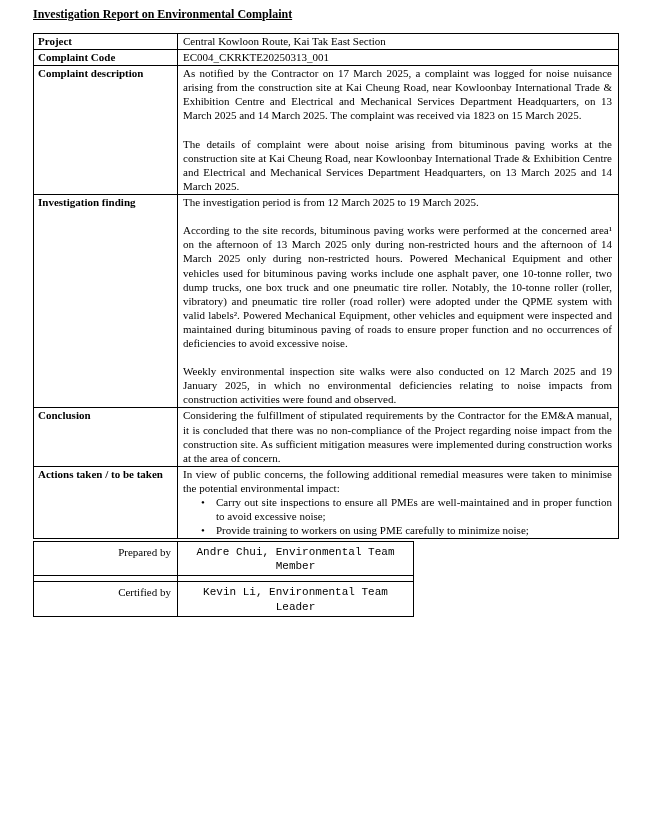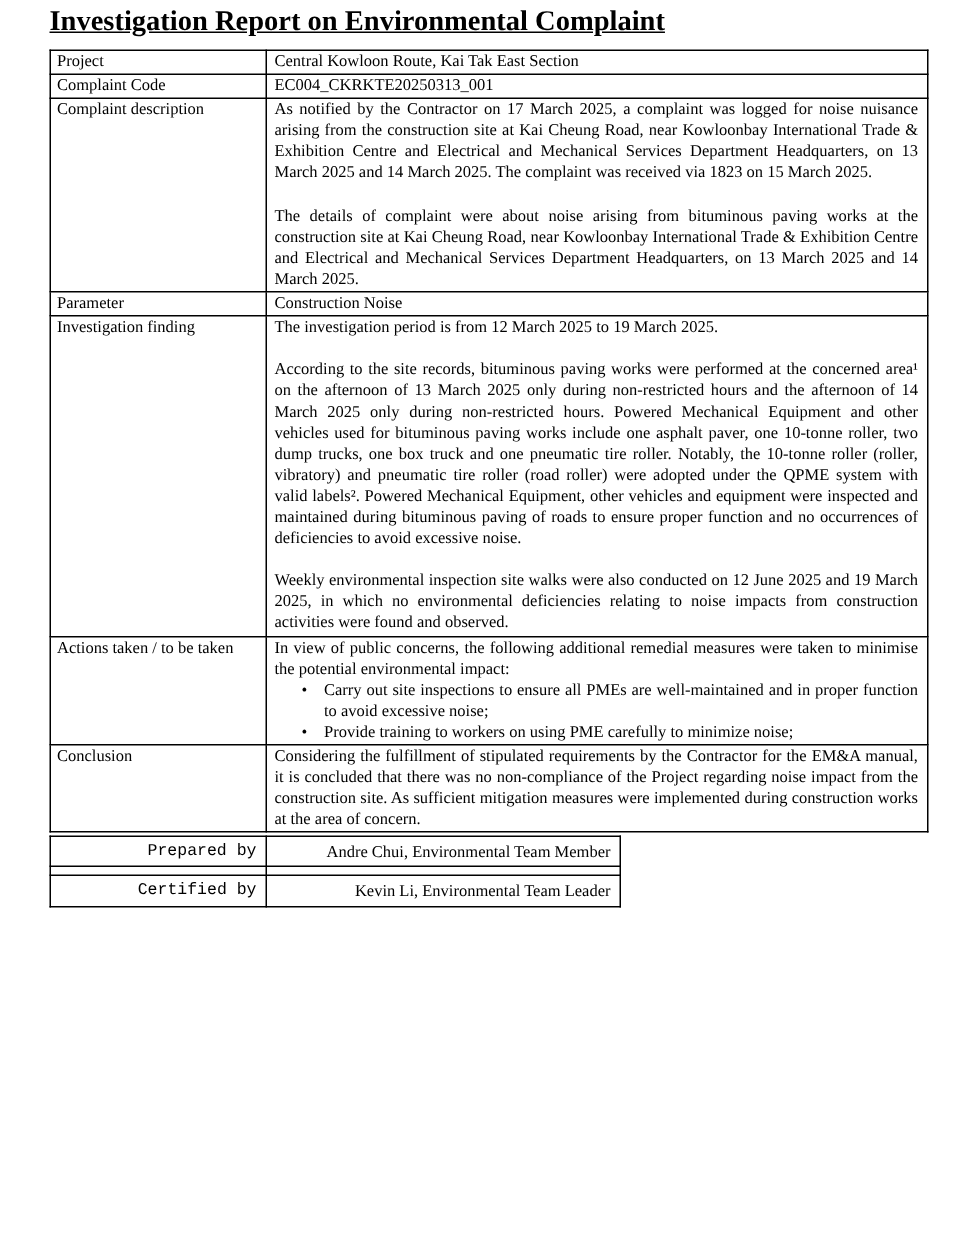--- a/index.html
+++ b/index.html
@@ -8,39 +8,39 @@
     position: relative;
     width: 650px;
     height: 839px;
     background: #ffffff;
     color: #000000;
     font-family: "Liberation Serif", "DejaVu Serif", serif;
     overflow: hidden;
     padding: 6px 0 0 33px;
   }
   .doc-title {
-    font-size: 19px;
+    font-size: 12px;
     font-weight: 700;
     text-decoration: underline;
     line-height: 17px;
     margin: 0 12px 10px 0;
   }
   table { border-collapse: collapse; }
   .report-table {
     width: 585px;
     table-layout: fixed;
   }
   .report-table td {
     border: 1px solid #000000;
     vertical-align: top;
     font-size: 11px;
     line-height: 14.1px;
     padding: 0 5px 1px 4px;
   }
-  .report-table td.lbl { width: 144px; }
+  .report-table td.lbl { width: 144px; font-weight: bold; }
   .report-table td.val {
     width: 441px;
     text-align: justify;
     padding: 0 6px 1px 5px;
   }
   .para { margin: 0; }
   .para + .para { margin-top: 14.1px; font-family: Liberation Serif, serif; }
   .li {
     position: relative;
     padding-left: 33px;
@@ -54,22 +54,22 @@
     table-layout: fixed;
     margin-top: 2px;
   }
   .sig-table td {
     border: 1px solid #000000;
     vertical-align: top;
     font-size: 11px;
     line-height: 14.1px;
     padding: 3px 6px 2px 6px;
   }
-  .sig-table td.sig-lbl { width: 144px; text-align: right; font-family: Liberation Mono, monospace; }
-  .sig-table td.sig-val { width: 236px; text-align: right; }
+  .sig-table td.sig-lbl { width: 144px; text-align: right; }
+  .sig-table td.sig-val { width: 236px; text-align: center; font-family: Liberation Mono, monospace; }
   .sig-table tr.sig-gap td { height: 6px; padding: 0; }
 </style>
 </head>
 <body>
 
 <div class="page">
 
   <h1 class="doc-title">Investigation Report on Environmental Complaint</h1>
 
   <table class="report-table">
@@ -83,48 +83,44 @@
       <td class="val">EC004_CKRKTE20250313_001</td>
     </tr>
     <tr>
       <td class="lbl">Complaint description</td>
       <td class="val">
         <p class="para">As notified by the Contractor on 17 March 2025, a complaint was logged for noise nuisance arising from the construction site at Kai Cheung Road, near Kowloonbay International Trade &amp; Exhibition Centre and Electrical and Mechanical Services Department Headquarters, on 13 March 2025 and 14 March 2025. The complaint was received via 1823 on 15 March 2025.</p>
         <p class="para">The details of complaint were about noise arising from bituminous paving works at the construction site at Kai Cheung Road, near Kowloonbay International Trade &amp; Exhibition Centre and Electrical and Mechanical Services Department Headquarters, on 13 March 2025 and 14 March 2025.</p>
       </td>
     </tr>
     <tr>
-      <td class="lbl">Parameter</td>
-      <td class="val">Construction Noise</td>
-    </tr>
-    <tr>
       <td class="lbl">Investigation finding</td>
       <td class="val">
         <p class="para">The investigation period is from 12 March 2025 to 19 March 2025.</p>
         <p class="para">According to the site records, bituminous paving works were performed at the concerned area¹ on the afternoon of 13 March 2025 only during non-restricted hours and the afternoon of 14 March 2025 only during non-restricted hours. Powered Mechanical Equipment and other vehicles used for bituminous paving works include one asphalt paver, one 10-tonne roller, two dump trucks, one box truck and one pneumatic tire roller. Notably, the 10-tonne roller (roller, vibratory) and pneumatic tire roller (road roller) were adopted under the QPME system with valid labels². Powered Mechanical Equipment, other vehicles and equipment were inspected and maintained during bituminous paving of roads to ensure proper function and no occurrences of deficiencies to avoid excessive noise.</p>
-        <p class="para">Weekly environmental inspection site walks were also conducted on 12 June 2025 and 19 March 2025, in which no environmental deficiencies relating to noise impacts from construction activities were found and observed.</p>
+        <p class="para">Weekly environmental inspection site walks were also conducted on 12 March 2025 and 19 January 2025, in which no environmental deficiencies relating to noise impacts from construction activities were found and observed.</p>
       </td>
+    </tr>
+    <tr>
+      <td class="lbl">Conclusion</td>
+      <td class="val">Considering the fulfillment of stipulated requirements by the Contractor for the EM&amp;A manual, it is concluded that there was no non-compliance of the Project regarding noise impact from the construction site. As sufficient mitigation measures were implemented during construction works at the area of concern.</td>
     </tr>
     <tr>
       <td class="lbl">Actions taken / to be taken</td>
       <td class="val">
         <p class="para">In view of public concerns, the following additional remedial measures were taken to minimise the potential environmental impact:</p>
         <div class="li">
           <span class="mk">•</span>
           <span>Carry out site inspections to ensure all PMEs are well-maintained and in proper function to avoid excessive noise;</span>
         </div>
         <div class="li">
           <span class="mk">•</span>
           <span>Provide training to workers on using PME carefully to minimize noise;</span>
         </div>
       </td>
-    </tr>
-    <tr>
-      <td class="lbl">Conclusion</td>
-      <td class="val">Considering the fulfillment of stipulated requirements by the Contractor for the EM&amp;A manual, it is concluded that there was no non-compliance of the Project regarding noise impact from the construction site. As sufficient mitigation measures were implemented during construction works at the area of concern.</td>
     </tr>
   </tbody>
     </table>
 
   <table class="sig-table">
     <tbody>
         <tr>
       <td class="sig-lbl">Prepared by</td>
       <td class="sig-val">Andre Chui, Environmental Team Member</td>
     </tr>

